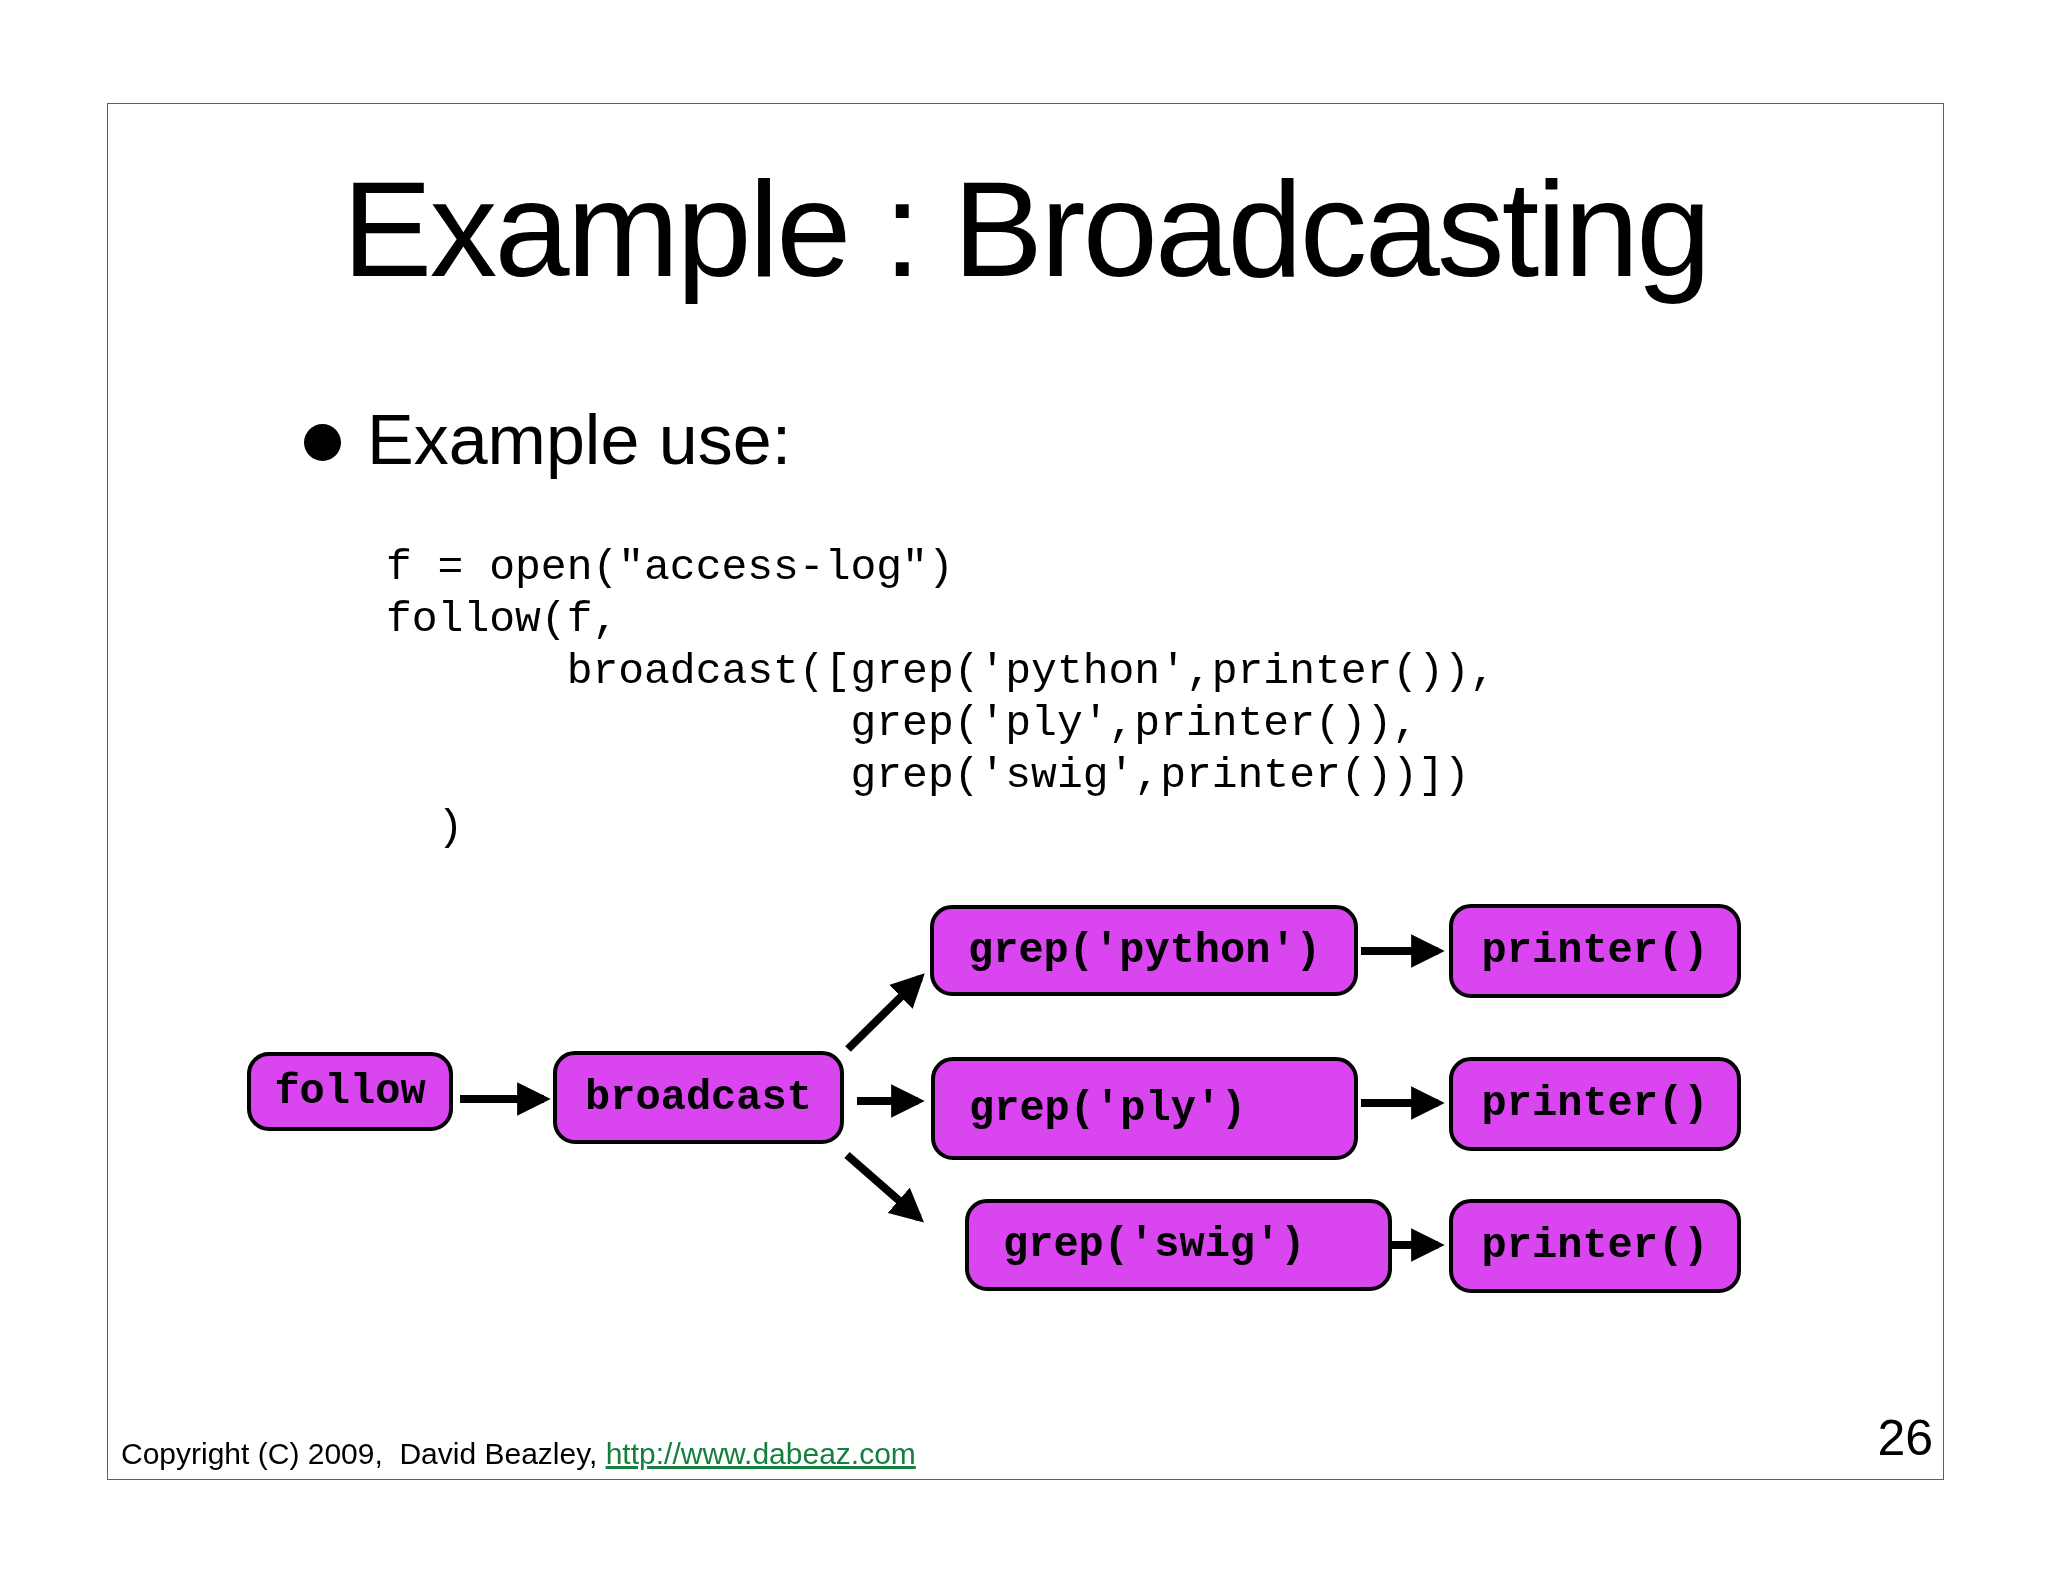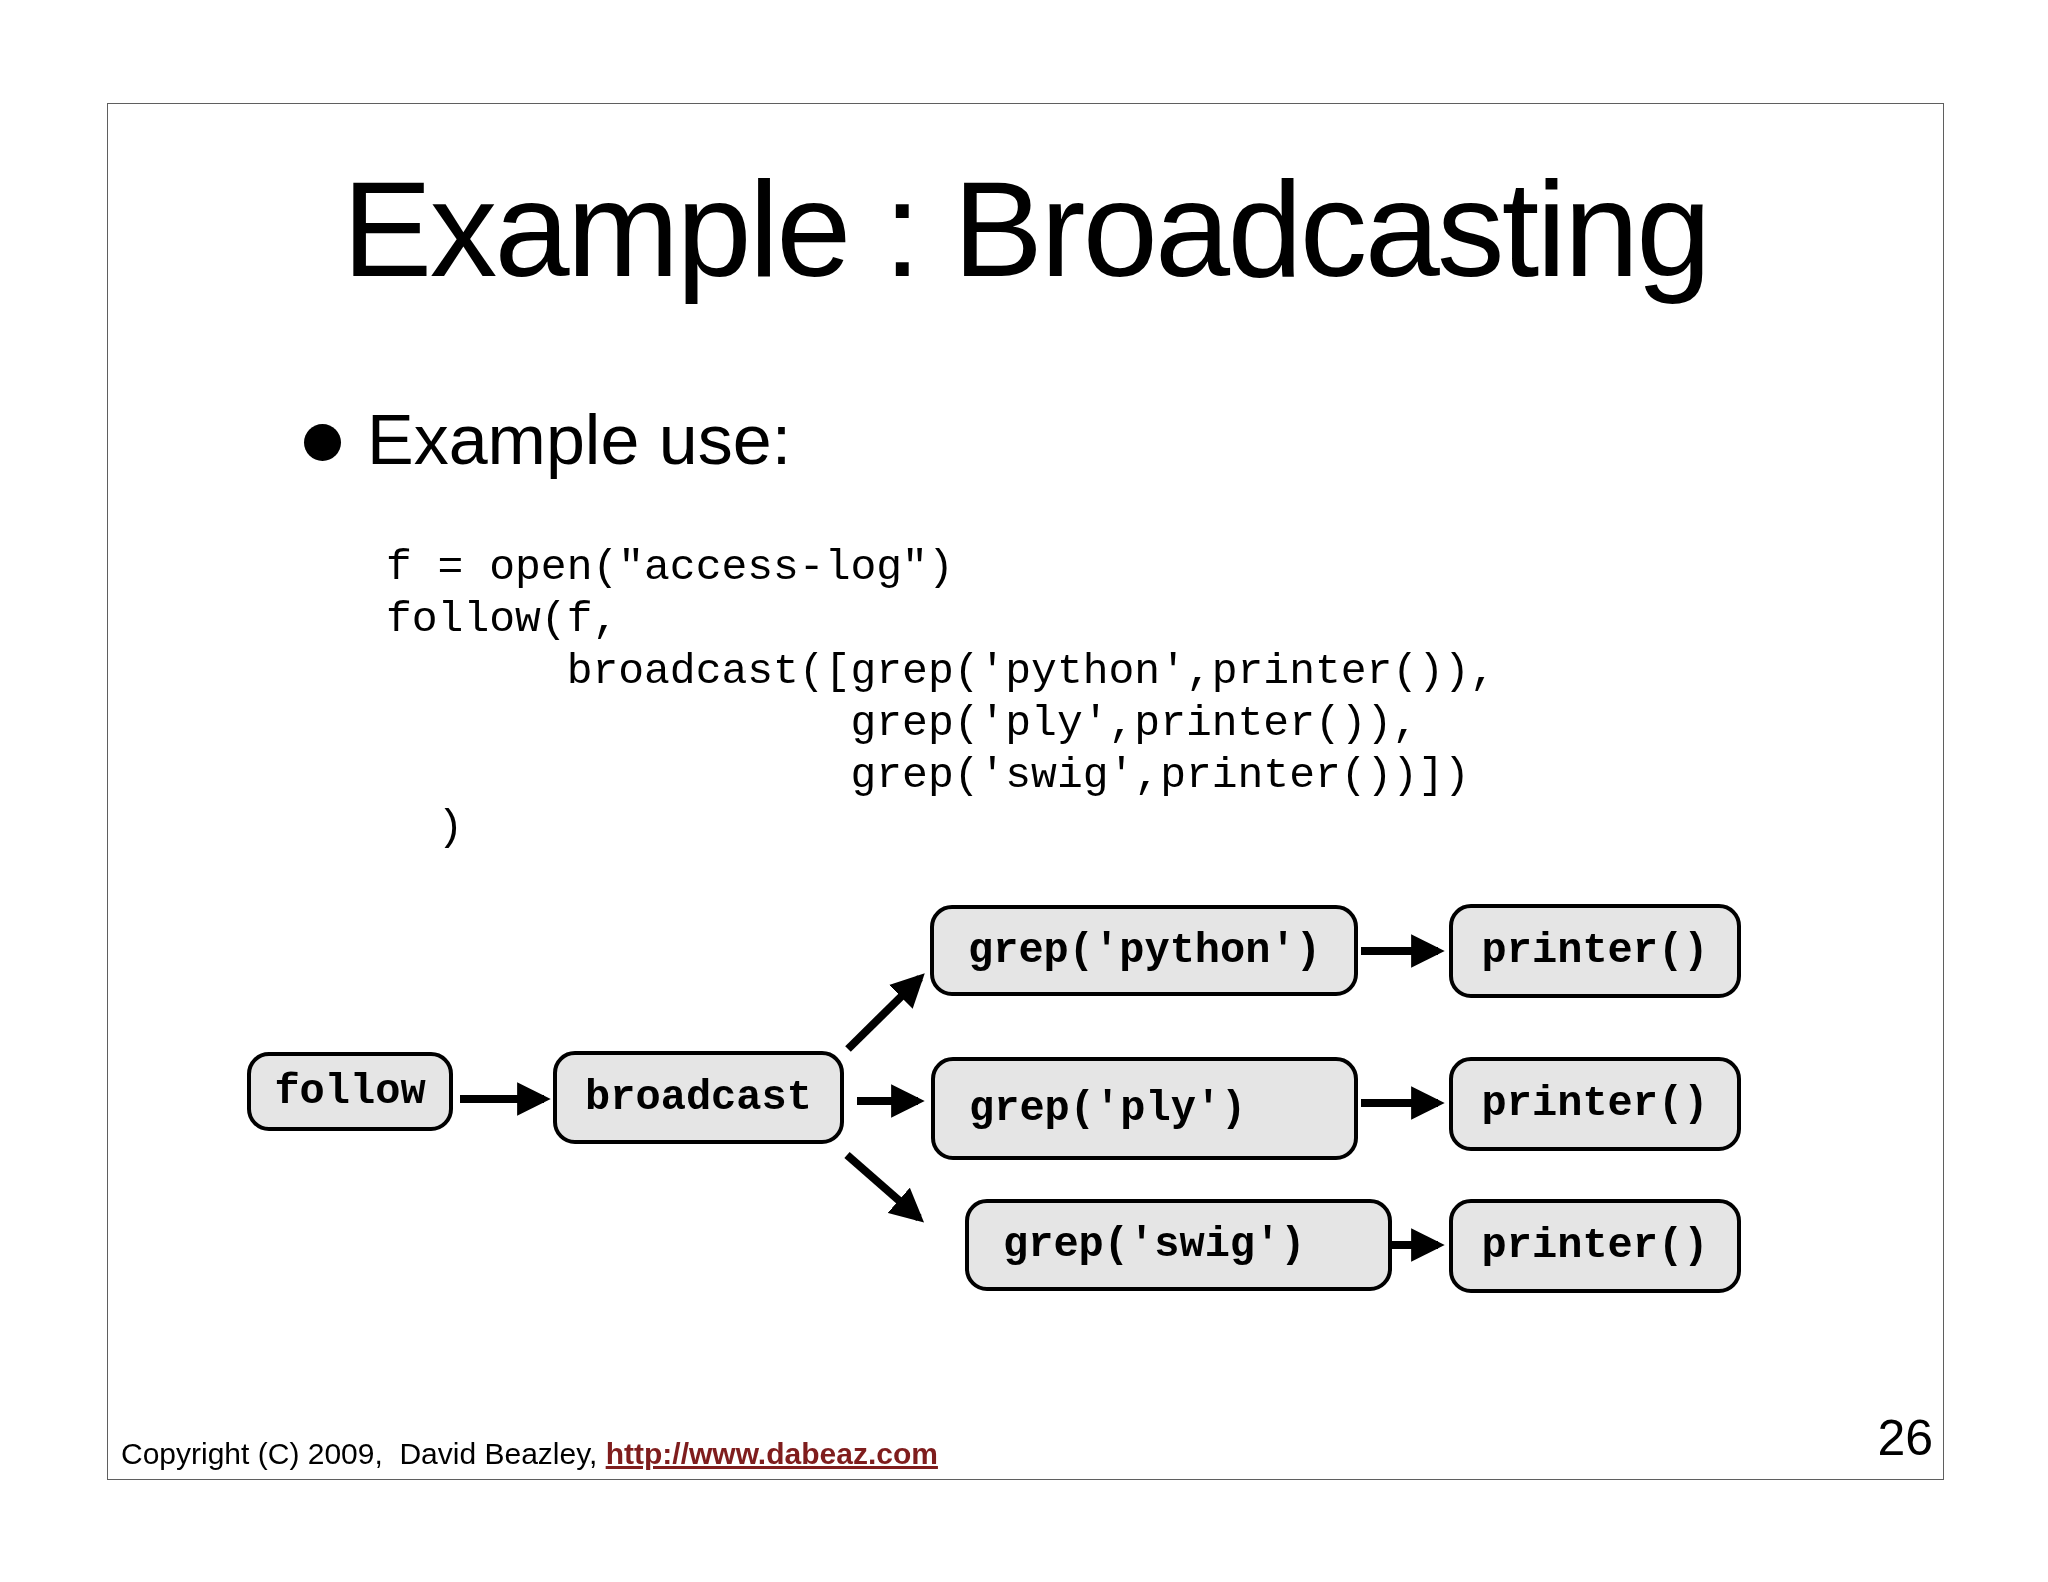--- a/index.html
+++ b/index.html
@@ -55,21 +55,21 @@
     font-family: "Liberation Mono", "DejaVu Sans Mono", monospace;
     font-size: 43px;
     line-height: 52px;
     white-space: pre;
   }
   .node {
     position: absolute;
     box-sizing: border-box;
     border: 4px solid #000;
     border-radius: 22px;
-    background: #e5e5e5;
+    background: #d946ef;
     font-family: "Liberation Mono", "DejaVu Sans Mono", monospace;
     font-weight: bold;
     font-size: 42px;
     display: flex;
     align-items: center;
     white-space: nowrap;
   }
   .node.center { justify-content: center; text-align: right; }
   .node.leftpad { padding-left: 34px; }
   .n-follow    { left: 139px;  top: 948px;  width: 206px; height: 79px; }
@@ -85,23 +85,22 @@
     left: 0; top: 0;
     pointer-events: none;
   }
   .footer {
     position: absolute;
     left: 13px; bottom: 8px;
     font-size: 30px;
     white-space: pre;
   }
   .footer a {
-    color: #7f1d1d;
+    color: #15803d;
     text-decoration: underline;
-    font-weight: bold;
   }
   .page-number {
     position: absolute;
     right: 10px; bottom: 16px;
     font-size: 50px;
     line-height: 1;
   }
 </style>
 </head>
 <body>

